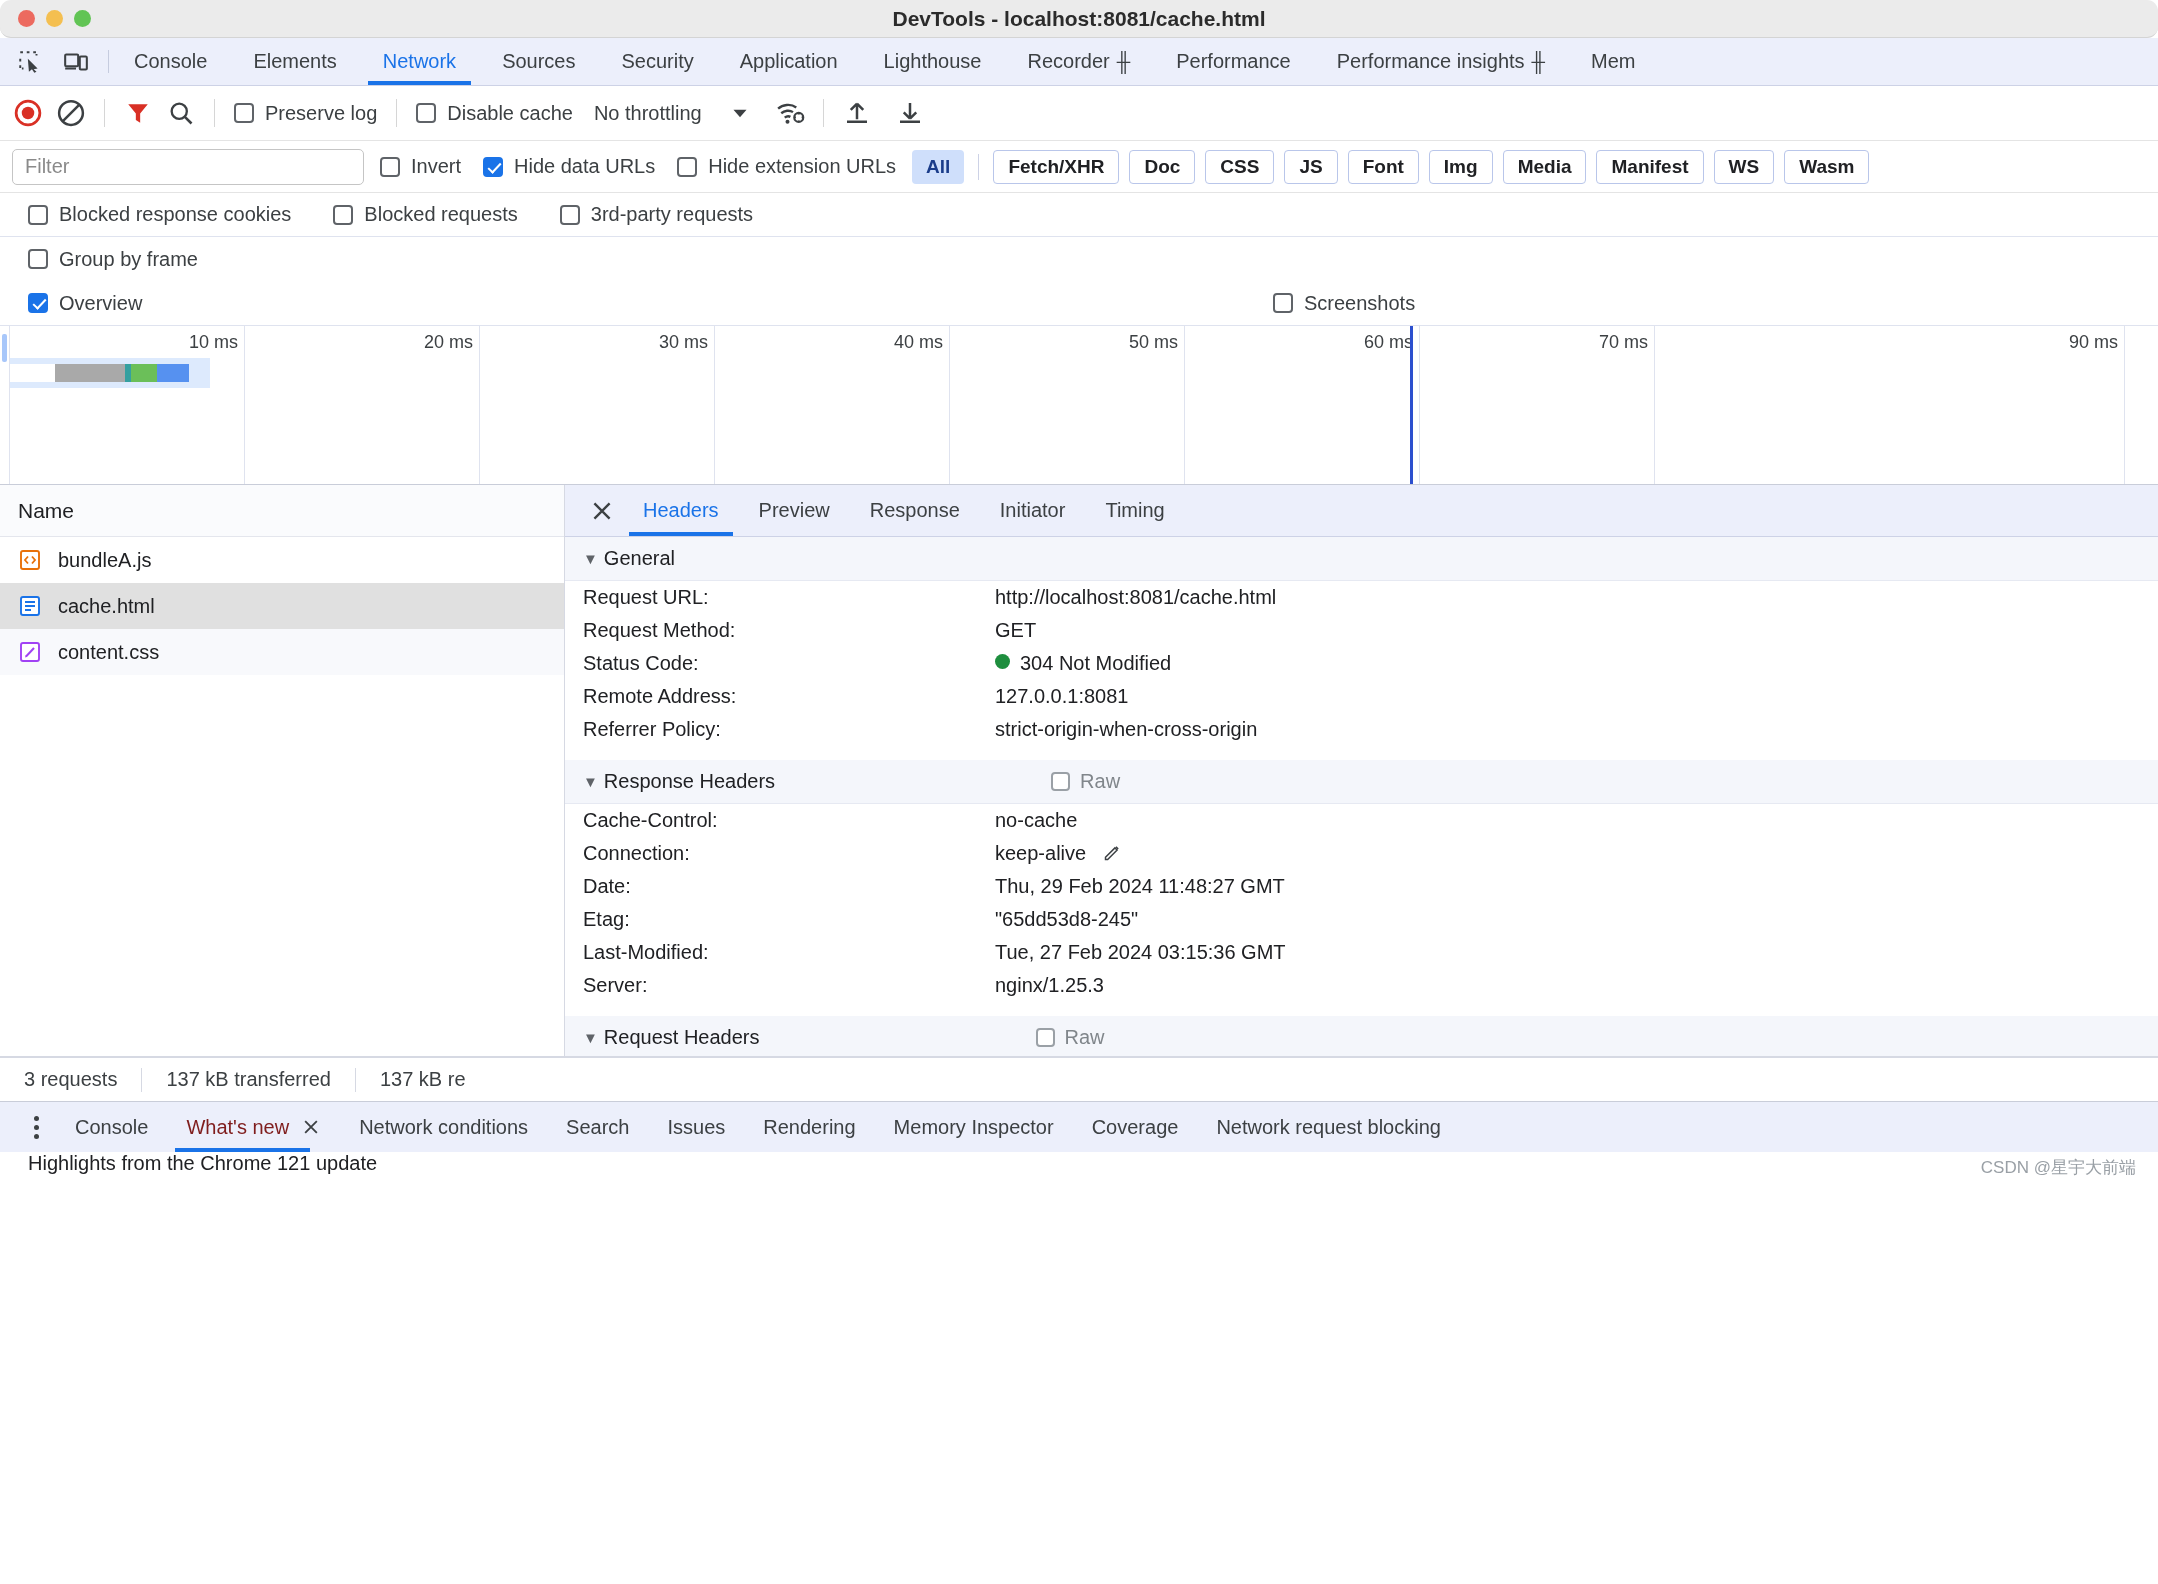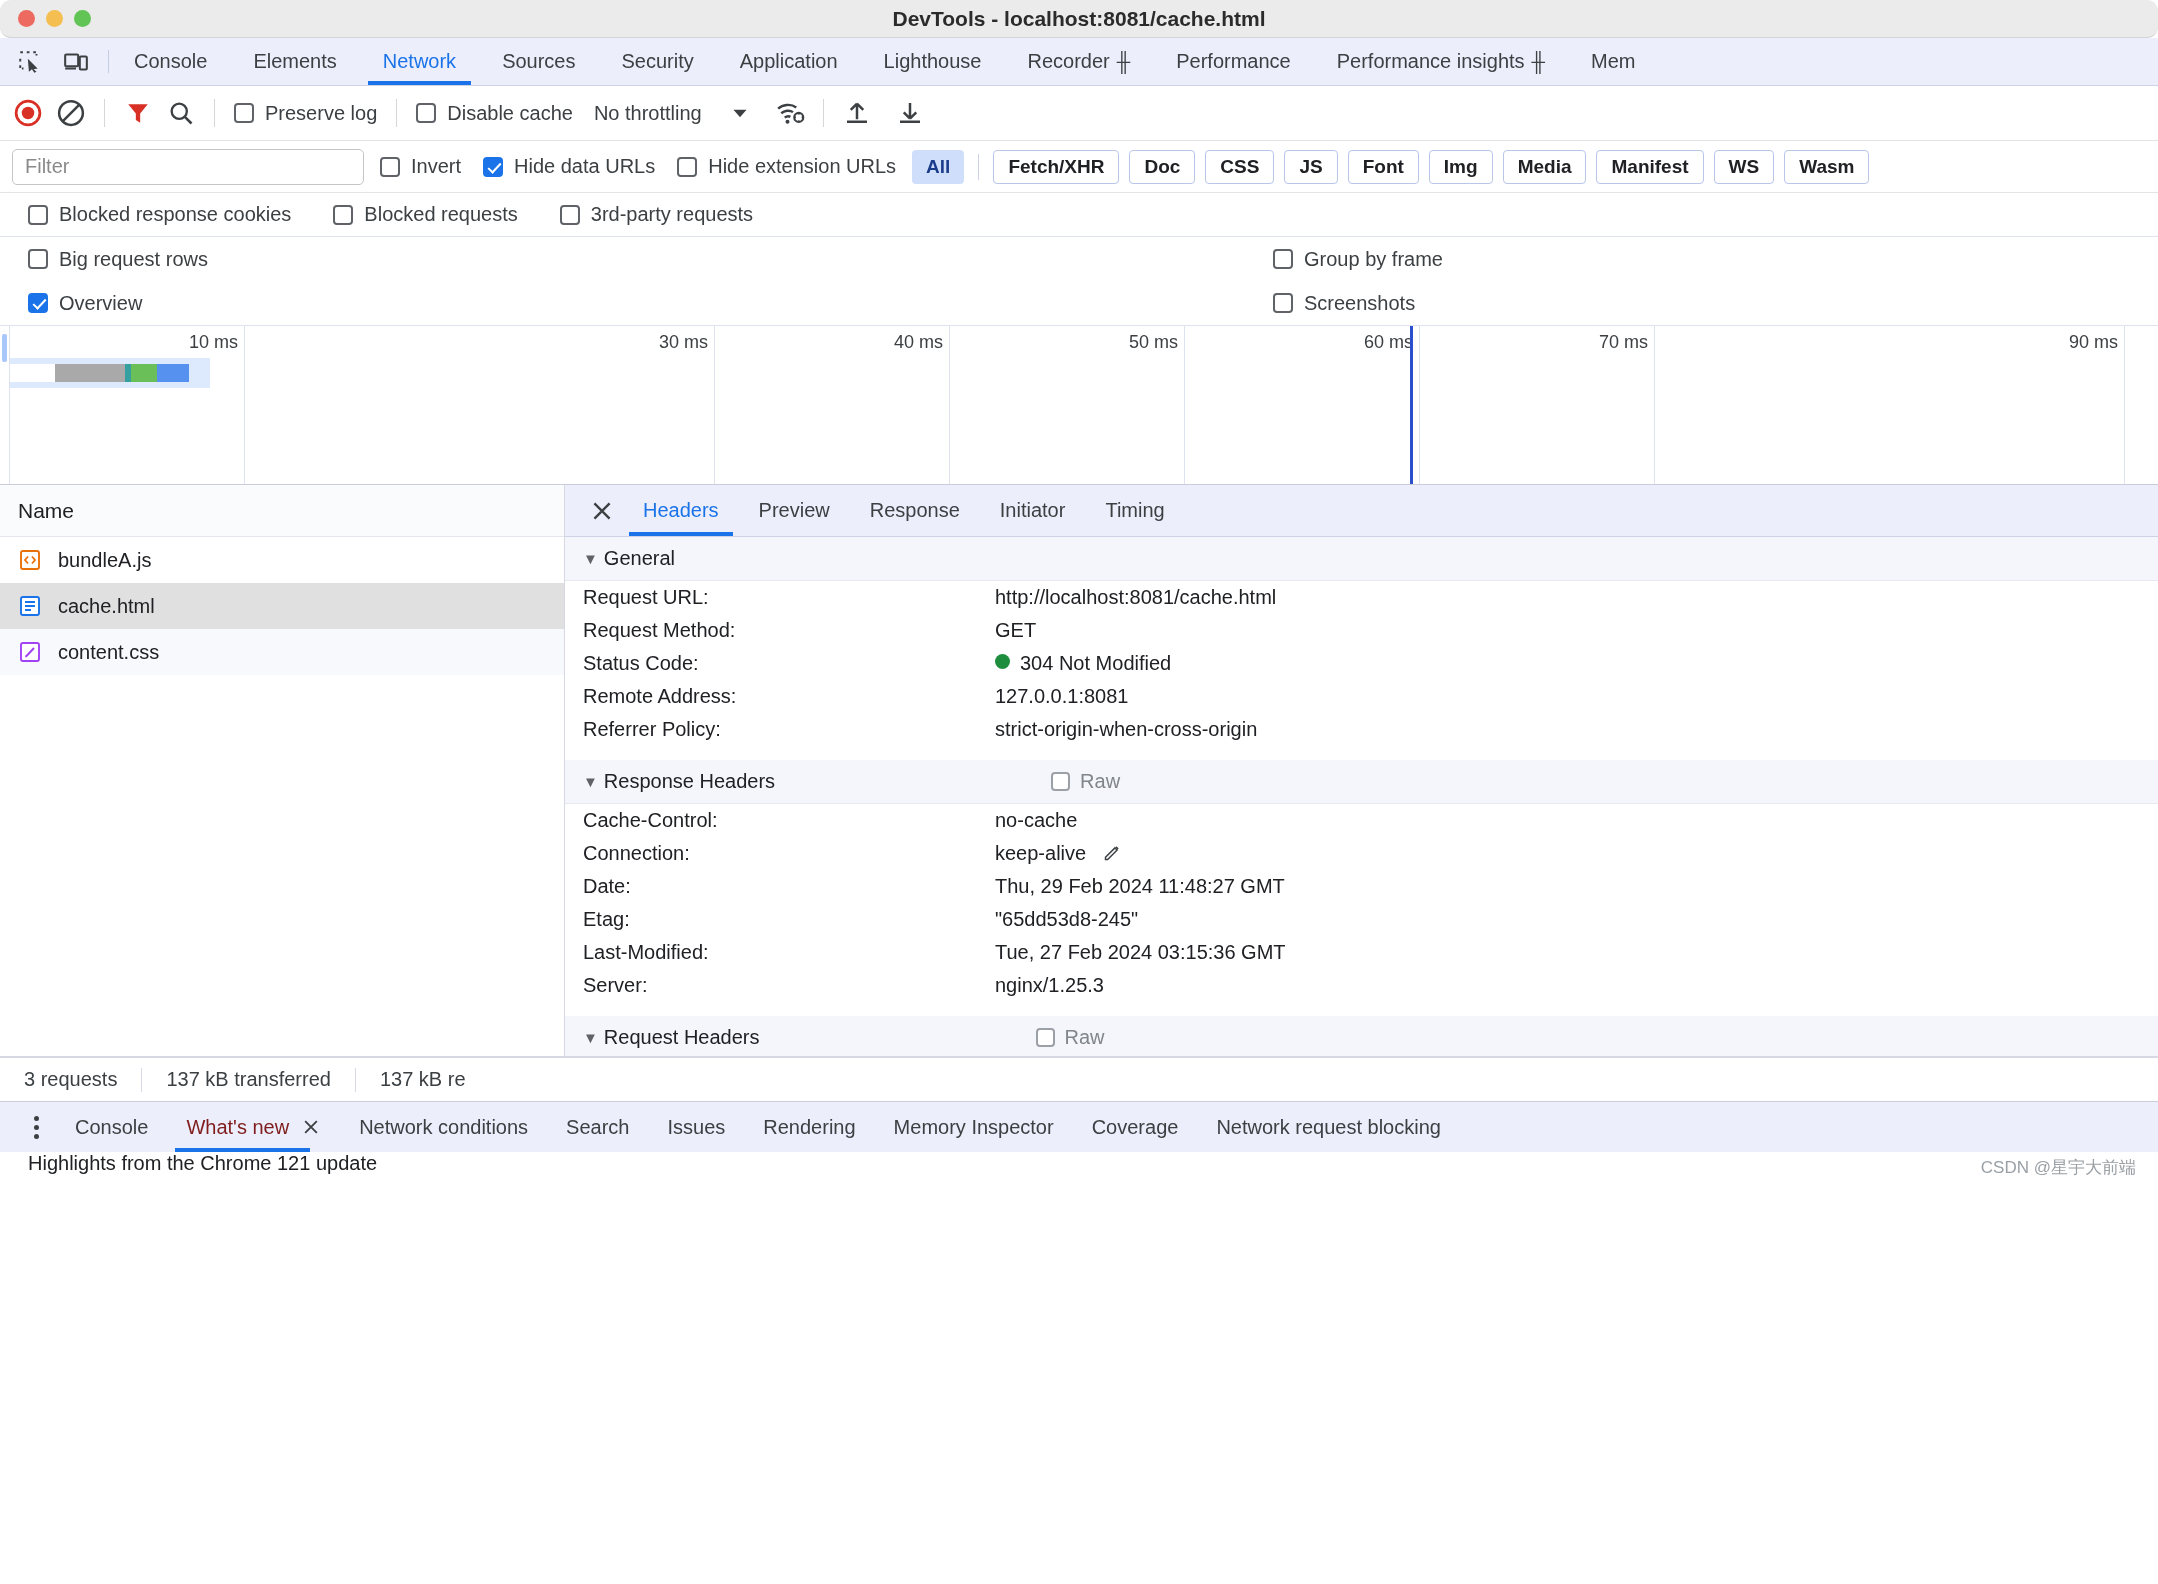--- a/index.html
+++ b/index.html
@@ -382,26 +382,20 @@
     <span class="chk-label">Blocked requests</span>
   </label>
   <label class="chk-wrap">
     <span class="cbox"></span>
     <span class="chk-label">3rd-party requests</span>
   </label>
 </div>
 
 <div class="checkrow">
   <div class="two-col">
-    <div class="col-left">
-      <label class="chk-wrap">
-        <span class="cbox"></span>
-        <span class="chk-label">Big request rows</span>
-      </label>
-    </div>
     <div class="col-right">
       <label class="chk-wrap">
         <span class="cbox"></span>
         <span class="chk-label">Group by frame</span>
       </label>
     </div>
   </div>
 </div>
 
 <div class="checkrow">
@@ -421,20 +415,23 @@
   </div>
 </div>
 
 <div class="overview">
   <div class="ov-side">
     <div class="ov-handle"></div>
   </div>
   <div class="ruler">
     <div class="tick" style="left:0;width:235px">
       <span class="tick-label">10 ms</span>
+    </div>
+    <div class="tick" style="left:235px;width:235px">
+      <span class="tick-label">20 ms</span>
     </div>
     <div class="tick" style="left:470px;width:235px">
       <span class="tick-label">30 ms</span>
     </div>
     <div class="tick" style="left:705px;width:235px">
       <span class="tick-label">40 ms</span>
     </div>
     <div class="tick" style="left:940px;width:235px">
       <span class="tick-label">50 ms</span>
     </div>

